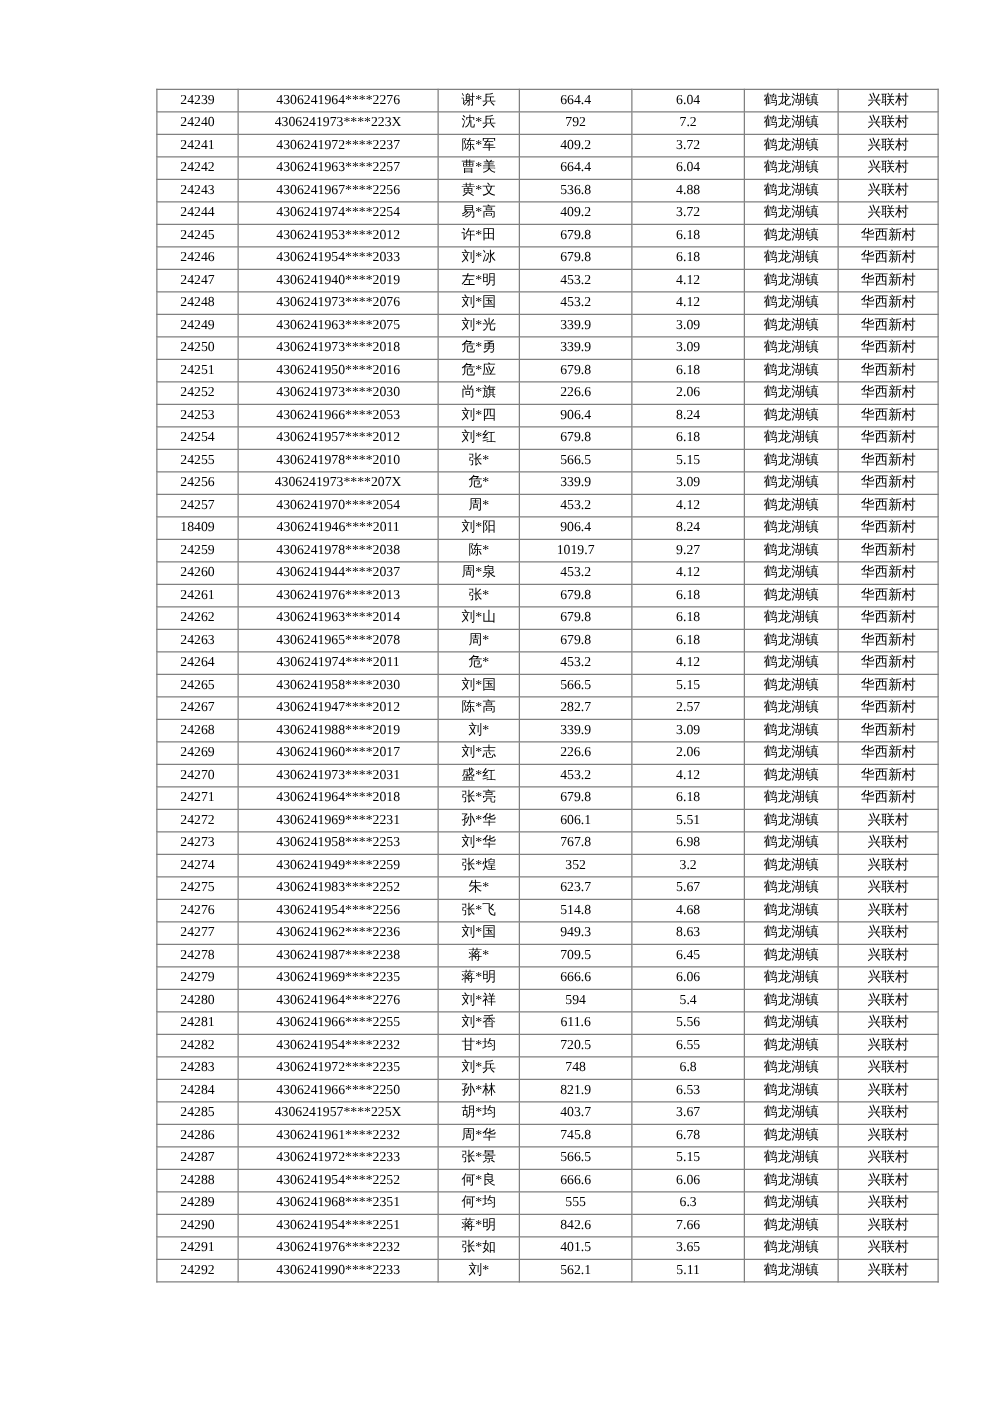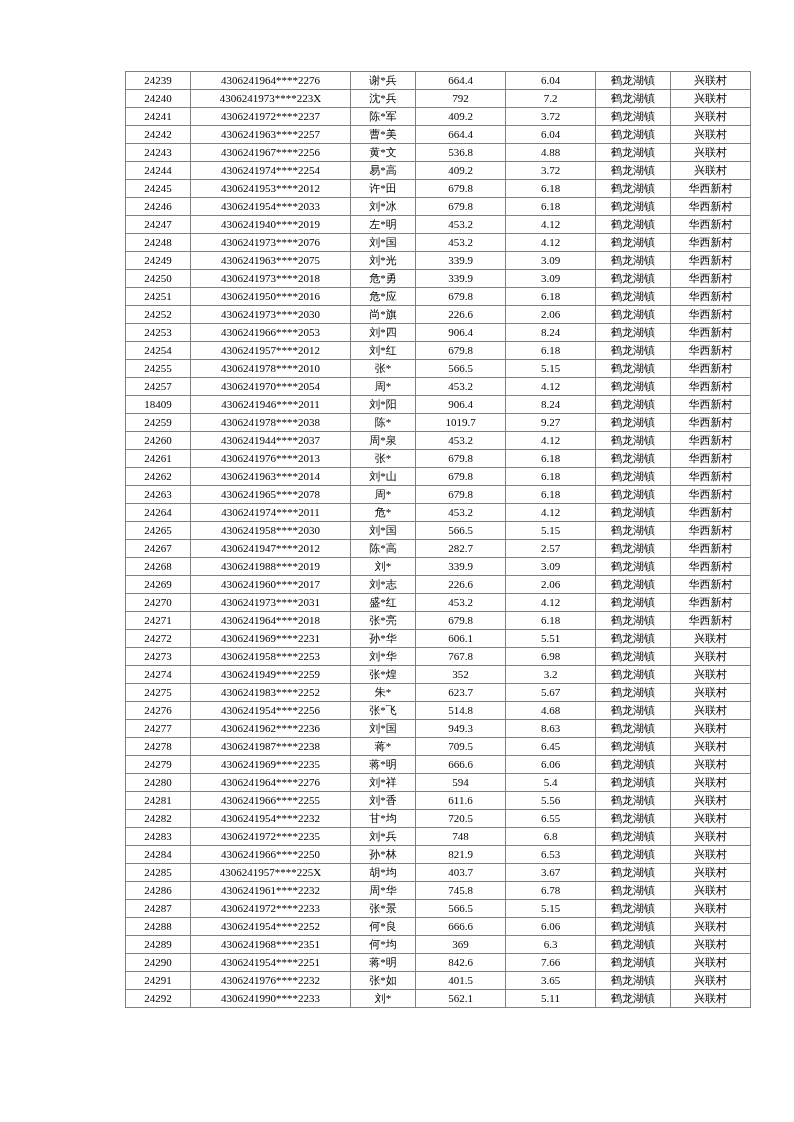--- a/index.html
+++ b/index.html
@@ -199,20 +199,29 @@
         <tr>
           <td>24255</td>
           <td>4306241978****2010</td>
           <td>张*</td>
           <td>566.5</td>
           <td>5.15</td>
           <td>鹤龙湖镇</td>
           <td>华西新村</td>
         </tr>
         <tr>
+          <td>24256</td>
+          <td>4306241973****207X</td>
+          <td>危*</td>
+          <td>339.9</td>
+          <td>3.09</td>
+          <td>鹤龙湖镇</td>
+          <td>华西新村</td>
+        </tr>
+        <tr>
           <td>24257</td>
           <td>4306241970****2054</td>
           <td>周*</td>
           <td>453.2</td>
           <td>4.12</td>
           <td>鹤龙湖镇</td>
           <td>华西新村</td>
         </tr>
         <tr>
           <td>18409</td>
@@ -481,21 +490,21 @@
           <td>何*良</td>
           <td>666.6</td>
           <td>6.06</td>
           <td>鹤龙湖镇</td>
           <td>兴联村</td>
         </tr>
         <tr>
           <td>24289</td>
           <td>4306241968****2351</td>
           <td>何*均</td>
-          <td>369</td>
+          <td>555</td>
           <td>6.3</td>
           <td>鹤龙湖镇</td>
           <td>兴联村</td>
         </tr>
         <tr>
           <td>24290</td>
           <td>4306241954****2251</td>
           <td>蒋*明</td>
           <td>842.6</td>
           <td>7.66</td>

